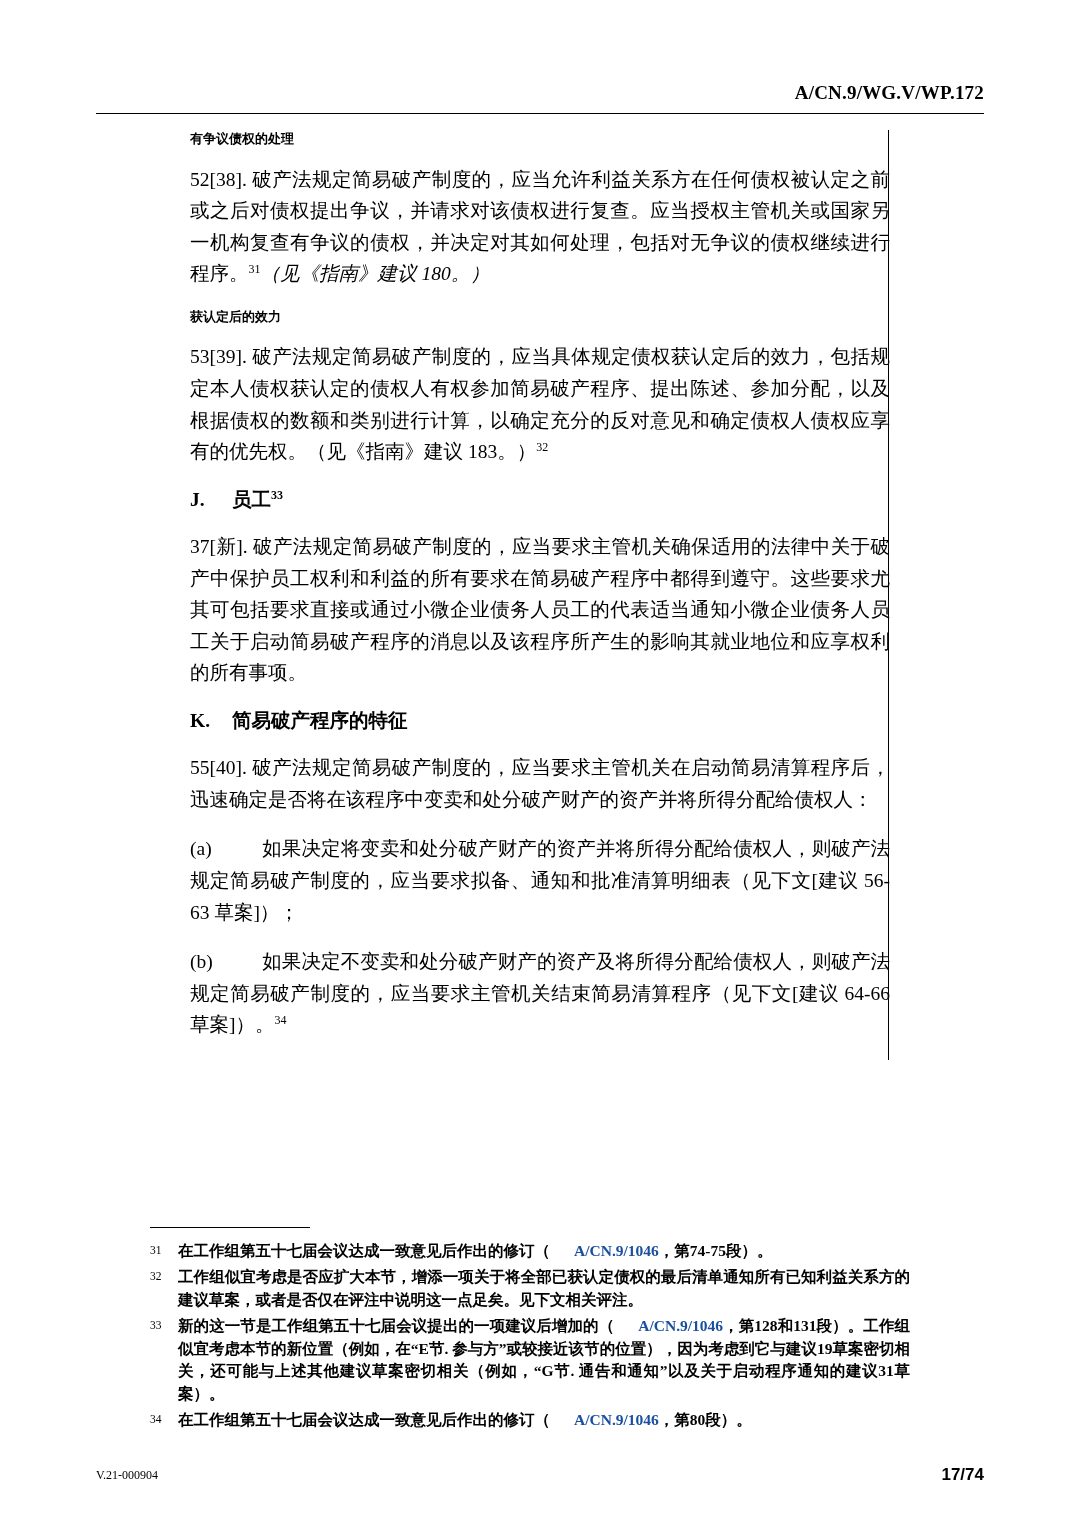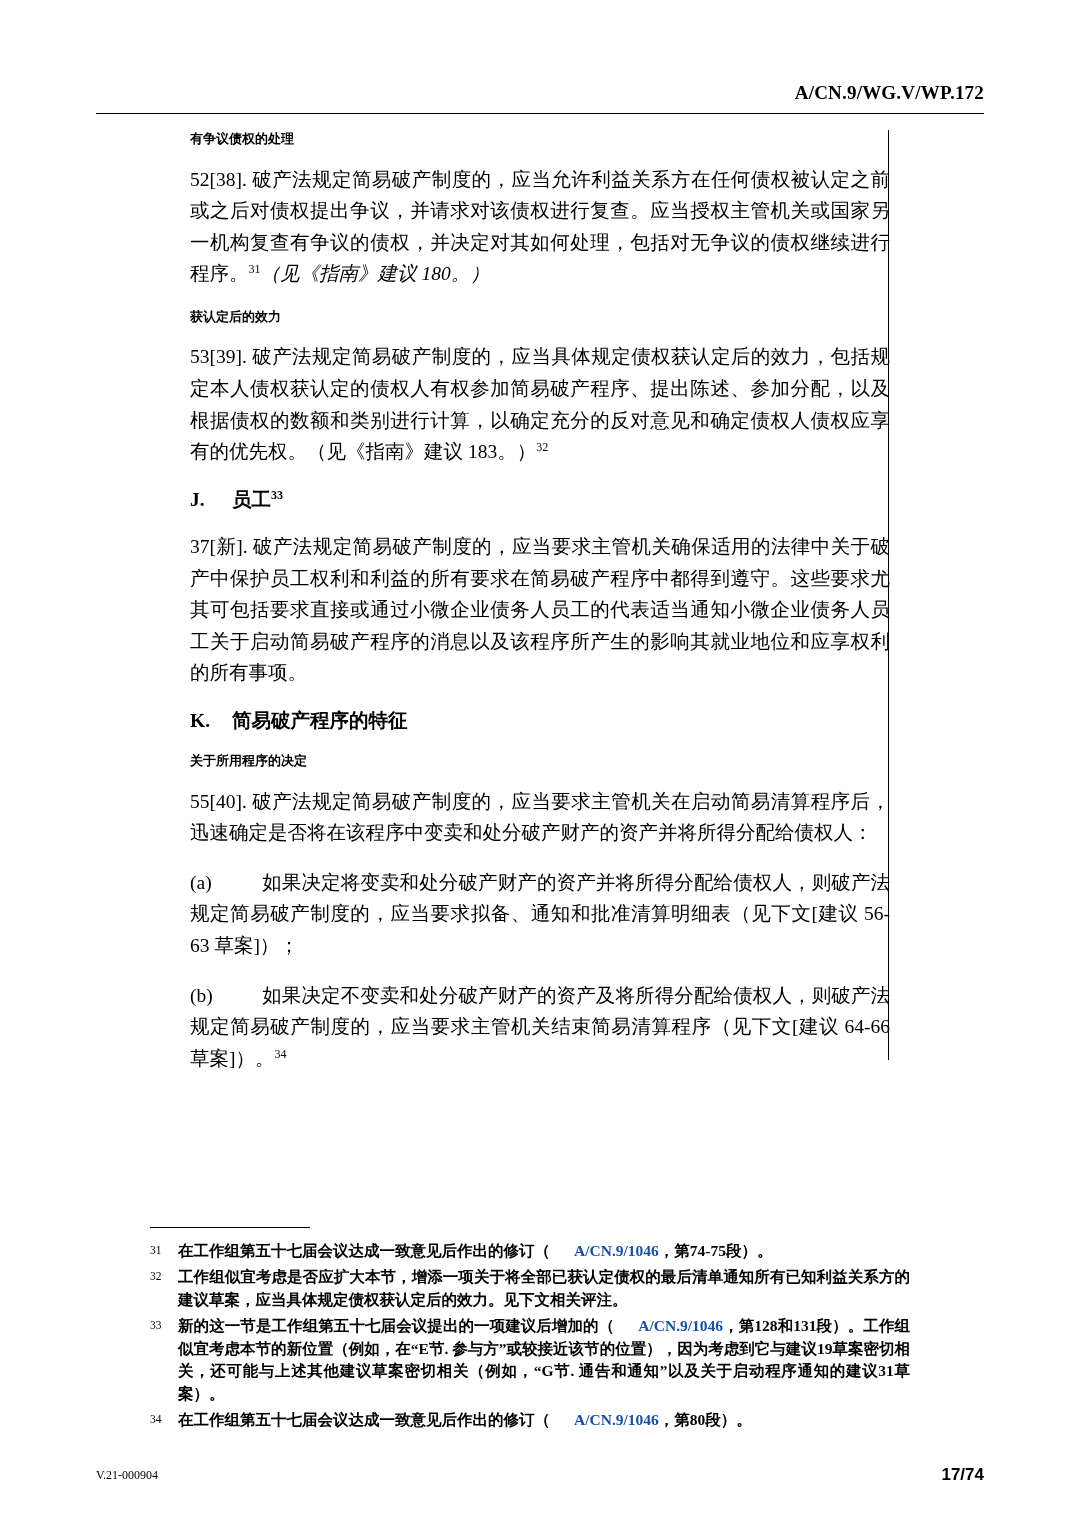--- a/index.html
+++ b/index.html
@@ -193,42 +193,41 @@
       <span class="title"><span>员工</span><sup>33</sup></span>
     </div>
 
     <p class="para">37[新].  破产法规定简易破产制度的，应当要求主管机关确保适用的法律中关于破产中保护员工权利和利益的所有要求在简易破产程序中都得到遵守。这些要求尤其可包括要求直接或通过小微企业债务人员工的代表适当通知小微企业债务人员工关于启动简易破产程序的消息以及该程序所产生的影响其就业地位和应享权利的所有事项。</p>
 
     <div class="sec-head">
       <span class="letter">K.</span>
       <span class="title">简易破产程序的特征</span>
     </div>
 
-    <h3 class="subhead">关于所用程序的决定</h3>
 
     <p class="para">55[40].  破产法规定简易破产制度的，应当要求主管机关在启动简易清算程序后，迅速确定是否将在该程序中变卖和处分破产财产的资产并将所得分配给债权人：</p>
 
     <p class="sub"><span class="lead">(a)</span><span>如果决定将变卖和处分破产财产的资产并将所得分配给债权人，则破产法规定简易破产制度的，应当要求拟备、通知和批准清算明细表（见下文[建议 56-63 草案]）；</span></p>
 
     <p class="sub"><span class="lead">(b)</span><span>如果决定不变卖和处分破产财产的资产及将所得分配给债权人，则破产法规定简易破产制度的，应当要求主管机关结束简易清算程序（见下文[建议 64-66 草案]）。</span><sup>34</sup></p>
 
   </div>
 
   <div class="footnote-rule"></div>
 
   <div class="footnotes">
 
     <div class="fn">
       <div class="num">31</div>
       <div class="txt"><span>在工作组第五十七届会议达成一致意见后作出的修订（</span><span class="link">A/CN.9/1046</span><span>，第74-75段）。</span></div>
     </div>
 
     <div class="fn">
       <div class="num">32</div>
-      <div class="txt"><span>工作组似宜考虑是否应扩大本节，增添一项关于将全部已获认定债权的最后清单通知所有已知利益关系方的建议草案，应当具体规定债权获认定后的效力。见下文相关评注。</span></div>
+      <div class="txt"><span>工作组似宜考虑是否应扩大本节，增添一项关于将全部已获认定债权的最后清单通知所有已知利益关系方的建议草案，或者是否仅在评注中说明这一点足矣。见下文相关评注。</span></div>
     </div>
 
     <div class="fn">
       <div class="num">33</div>
       <div class="txt"><span>新的这一节是工作组第五十七届会议提出的一项建议后增加的（</span><span class="link">A/CN.9/1046</span><span>，第128和131段）。工作组似宜考虑本节的新位置（例如，在“E节. 参与方”或较接近该节的位置），因为考虑到它与建议19草案密切相关，还可能与上述其他建议草案密切相关（例如，“G节. 通告和通知”以及关于启动程序通知的建议31草案）。</span></div>
     </div>
 
     <div class="fn">
       <div class="num">34</div>
       <div class="txt"><span>在工作组第五十七届会议达成一致意见后作出的修订（</span><span class="link">A/CN.9/1046</span><span>，第80段）。</span></div>

